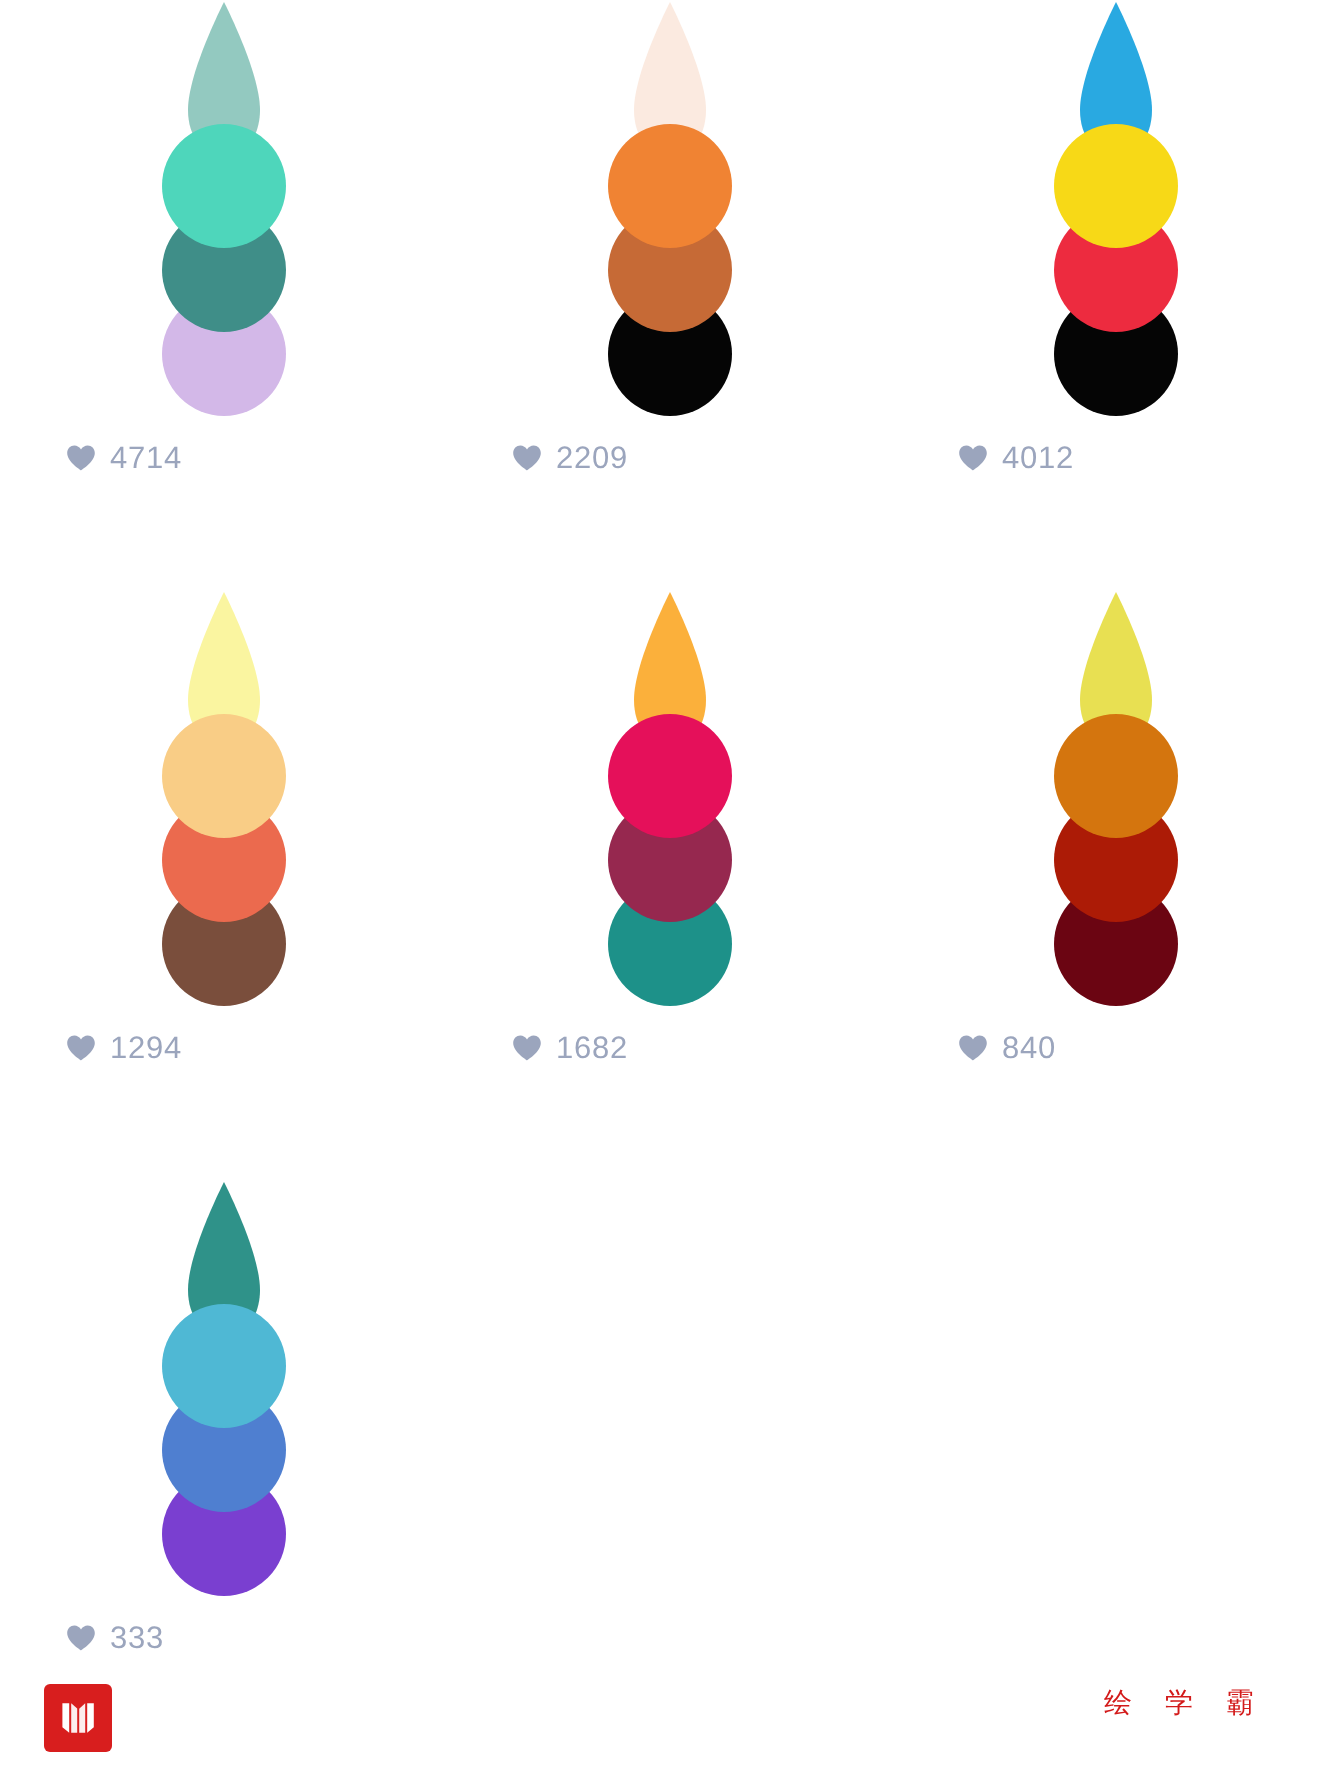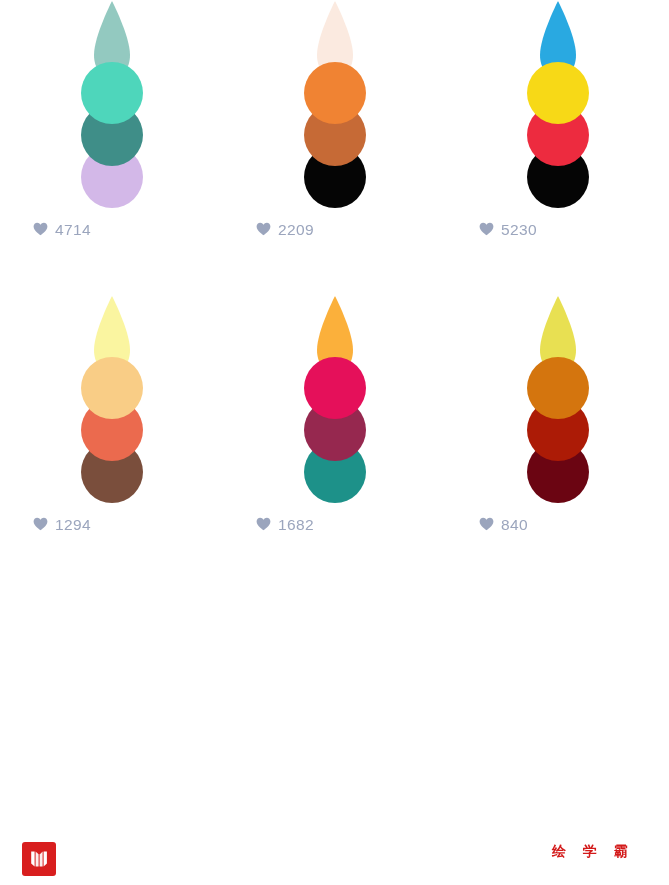--- a/index.html
+++ b/index.html
@@ -90,21 +90,21 @@
     justify-content: center;
   }
   #site-logo svg { display: block; }
 
   
   #watermark {
     position: absolute;
     left: 552px;
     top: 843px;
     font-size: 14px;
-    font-weight: bold;
+    font-weight: normal;
     color: #d31a1a;
     letter-spacing: 6px;
     font-family: "DejaVu Sans", sans-serif;
     white-space: nowrap;
     pointer-events: none;
   }
 </style>
 </head>
 <body>
 
@@ -153,21 +153,21 @@
           </svg>
         </div>
         <div class="swatch-circle" style="top: 62px; background: rgb(247, 217, 23); z-index: 9;"></div>
         <div class="swatch-circle" style="top: 104px; background: rgb(237, 43, 63); z-index: 8;"></div>
         <div class="swatch-circle" style="top: 146px; background: rgb(5, 5, 5); z-index: 7;"></div>
       </div>
       <div class="likes-row">
         <svg class="heart-icon" viewBox="0 0 15 14">
           <path d="M7.5 13.2 C7.5 13.2 0.6 9.0 0.6 4.55 C0.6 2.3 2.25 0.8 4.15 0.8 C5.55 0.8 6.85 1.65 7.5 2.75 C8.15 1.65 9.45 0.8 10.85 0.8 C12.75 0.8 14.4 2.3 14.4 4.55 C14.4 9.0 7.5 13.2 7.5 13.2 Z" fill="#9ba5bd"></path>
         </svg>
-        <span class="likes-count">5230</span>
+        <span class="likes-count">4012</span>
       </div>
     </div>
     <div class="palette-card">
       <div class="swatch-stack" style="height: 208px;">
         <div class="drop-wrap" style="height: 90px;">
           <svg width="62" height="90" viewBox="0 0 62 90" style="display:block">
             <path d="M31 1 C31 1 49 36 49 55 C49 69 41 78 31 78 C21 78 13 69 13 55 C13 36 31 1 31 1 Z" fill="#faf5a0"></path>
           </svg>
         </div>
         <div class="swatch-circle" style="top: 62px; background: rgb(249, 205, 134); z-index: 9;"></div>
@@ -208,20 +208,38 @@
         </div>
         <div class="swatch-circle" style="top: 62px; background: rgb(212, 117, 14); z-index: 9;"></div>
         <div class="swatch-circle" style="top: 104px; background: rgb(172, 27, 6); z-index: 8;"></div>
         <div class="swatch-circle" style="top: 146px; background: rgb(107, 5, 18); z-index: 7;"></div>
       </div>
       <div class="likes-row">
         <svg class="heart-icon" viewBox="0 0 15 14">
           <path d="M7.5 13.2 C7.5 13.2 0.6 9.0 0.6 4.55 C0.6 2.3 2.25 0.8 4.15 0.8 C5.55 0.8 6.85 1.65 7.5 2.75 C8.15 1.65 9.45 0.8 10.85 0.8 C12.75 0.8 14.4 2.3 14.4 4.55 C14.4 9.0 7.5 13.2 7.5 13.2 Z" fill="#9ba5bd"></path>
         </svg>
         <span class="likes-count">840</span>
+      </div>
+    </div>
+    <div class="palette-card">
+      <div class="swatch-stack" style="height: 208px;">
+        <div class="drop-wrap" style="height: 90px;">
+          <svg width="62" height="90" viewBox="0 0 62 90" style="display:block">
+            <path d="M31 1 C31 1 49 36 49 55 C49 69 41 78 31 78 C21 78 13 69 13 55 C13 36 31 1 31 1 Z" fill="#2f9289"></path>
+          </svg>
+        </div>
+        <div class="swatch-circle" style="top: 62px; background: rgb(79, 184, 212); z-index: 9;"></div>
+        <div class="swatch-circle" style="top: 104px; background: rgb(79, 127, 208); z-index: 8;"></div>
+        <div class="swatch-circle" style="top: 146px; background: rgb(122, 63, 208); z-index: 7;"></div>
+      </div>
+      <div class="likes-row">
+        <svg class="heart-icon" viewBox="0 0 15 14">
+          <path d="M7.5 13.2 C7.5 13.2 0.6 9.0 0.6 4.55 C0.6 2.3 2.25 0.8 4.15 0.8 C5.55 0.8 6.85 1.65 7.5 2.75 C8.15 1.65 9.45 0.8 10.85 0.8 C12.75 0.8 14.4 2.3 14.4 4.55 C14.4 9.0 7.5 13.2 7.5 13.2 Z" fill="#9ba5bd"></path>
+        </svg>
+        <span class="likes-count">333</span>
       </div>
     </div>
   </div>
 
 <div id="site-logo">
   <svg width="22" height="22" viewBox="0 0 22 22">
     <path d="M3.2 3.6 L6.6 3.6 L6.6 18.4 L3.2 15.6 Z" fill="#ffffff"></path>
     <path d="M7.6 3.6 L10.6 6.2 L10.6 18.4 L7.6 18.4 Z" fill="#ffffff" opacity="0.92"></path>
     <path d="M11.6 6.4 L14.6 3.6 L14.6 18.4 L11.6 18.4 Z" fill="#ffffff" opacity="0.92"></path>
     <path d="M15.6 3.6 L18.9 3.6 L18.9 15.6 L15.6 18.4 Z" fill="#ffffff"></path>

